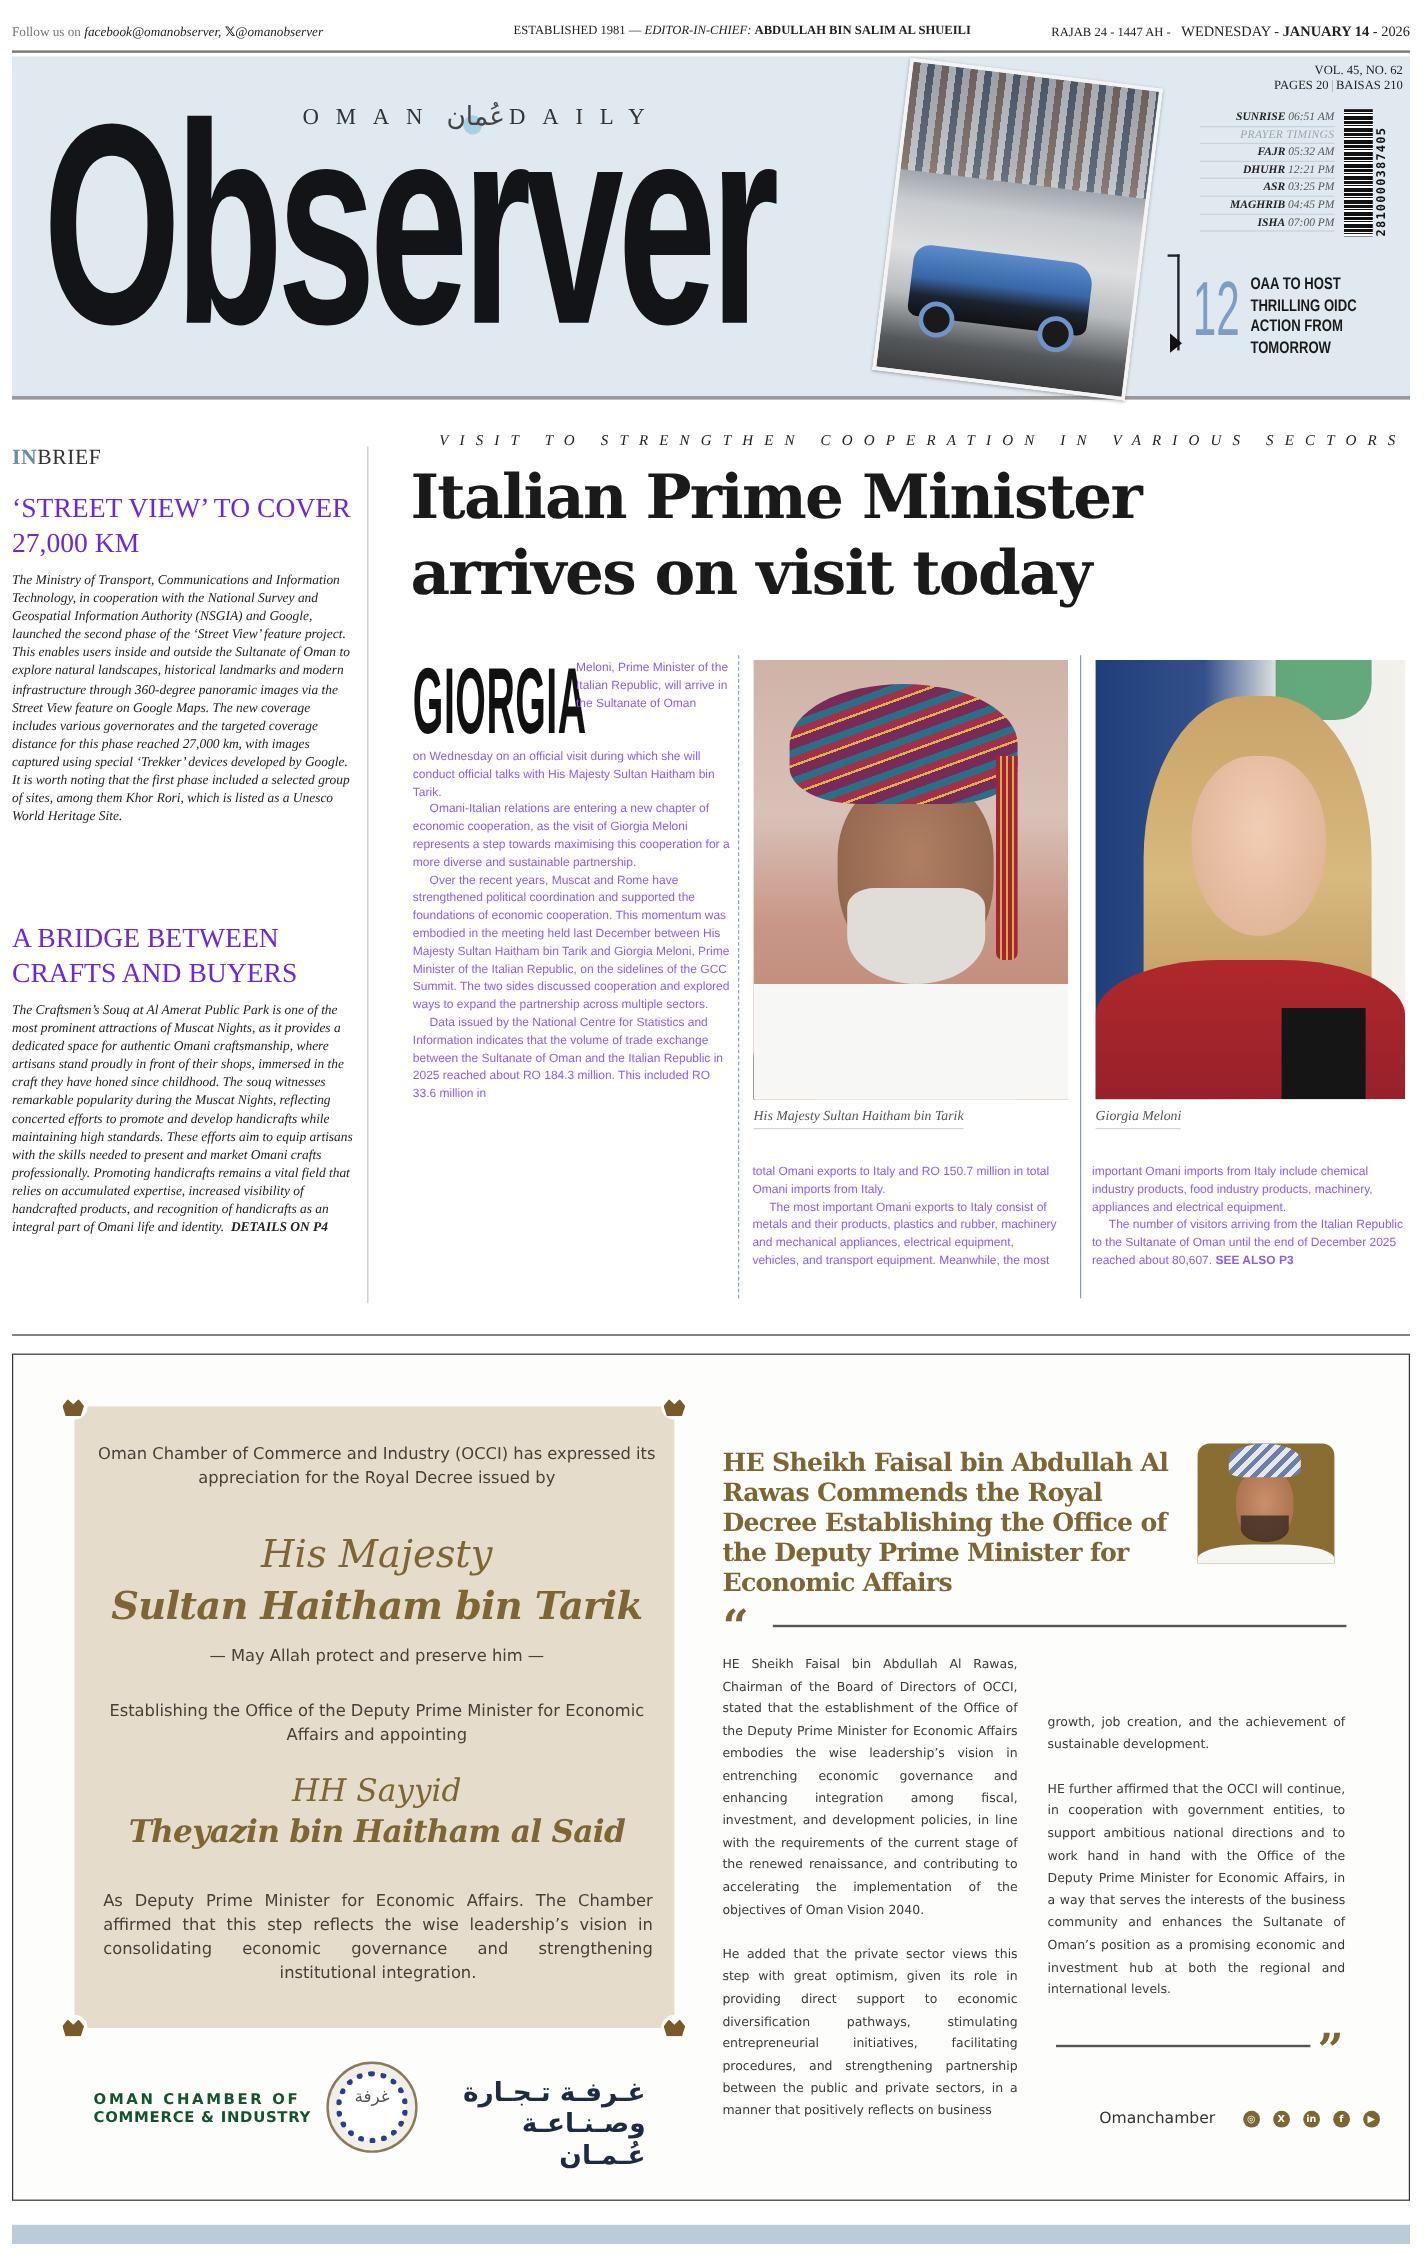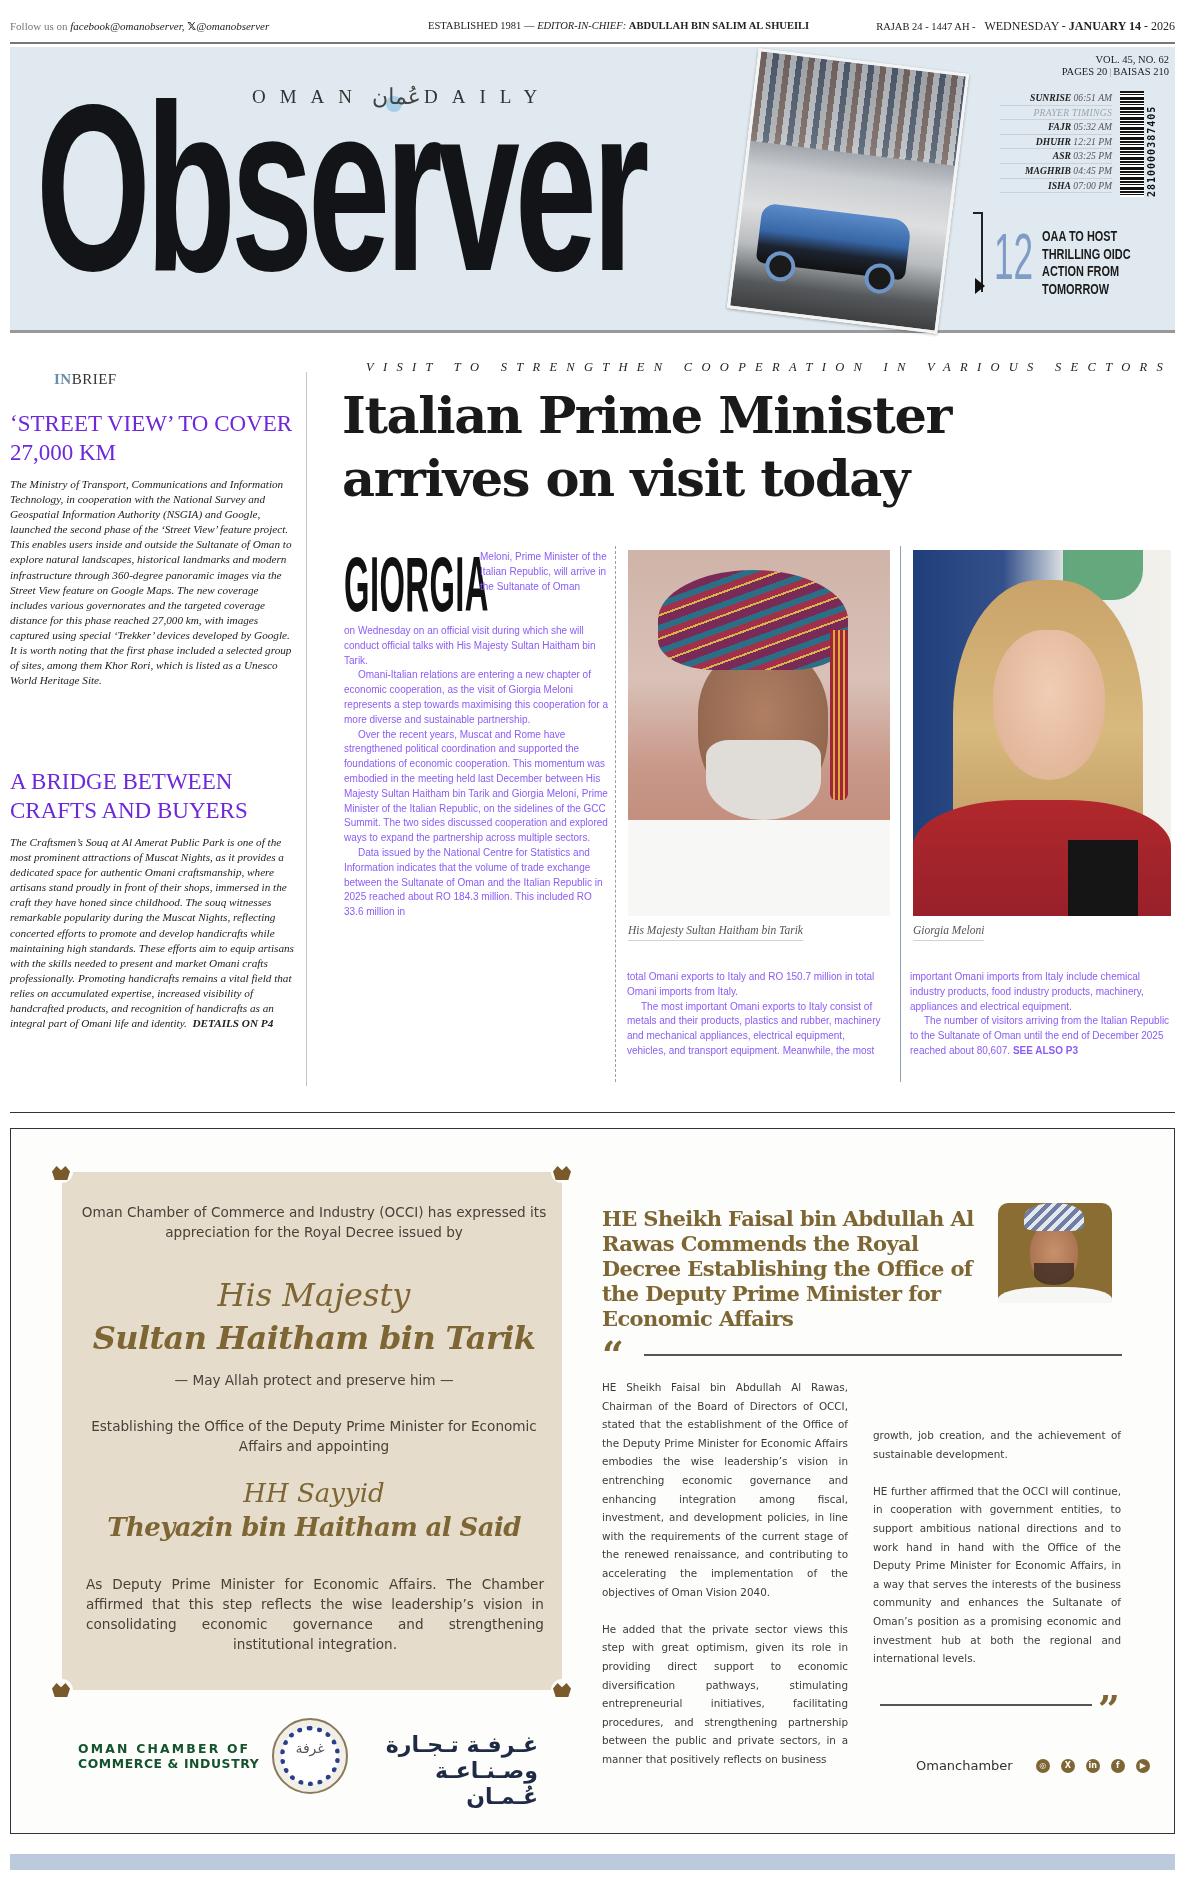--- a/index.html
+++ b/index.html
@@ -45,21 +45,21 @@
   .prayers .row { height: 14.6px; line-height: 14px; border-bottom: 1px solid #c6d3dc; white-space: nowrap; }
   .prayers .row b { font-weight: bold; color: #222; }
   .prayers .row span { color: #555; }
   .prayers .row.head { color: #9aa5ad; letter-spacing: .3px; }
   .barcode { left: 1120px; top: 91px; width: 40px; height: 106px; }
   .barcode .bars { position: absolute; left: 0; top: 0; width: 24px; height: 106px; background: repeating-linear-gradient(180deg, #111 0 2px, #fff 2px 3px, #111 3px 4px, #fff 4px 6px, #111 6px 9px, #fff 9px 10px); }
   .barcode .digits { position: absolute; left: 26px; top: 0; width: 12px; height: 106px; writing-mode: vertical-rl; transform: rotate(180deg); font-family: "DejaVu Sans Mono", monospace; font-weight: bold; font-size: 10px; letter-spacing: 1px; color: #111; }
 
   
   .col-rule-left { left: 306px; top: 372px; width: 1px; height: 714px; background: #c0c7cc; }
-  .inbrief-label { left: 10px; top: 371px; font-family: "Liberation Serif", serif; font-size: 15px; color: #333; letter-spacing: .5px; margin-left: 44px; }
+  .inbrief-label { left: 10px; top: 371px; font-family: "Liberation Serif", serif; font-size: 18px; color: #333; letter-spacing: .5px; }
   .inbrief-label b { color: #6a8ea3; font-weight: bold; }
   .brief-head { left: 10px; width: 290px; font-family: "Liberation Serif", serif; font-size: 23px; line-height: 29px; color: #6d28d9; }
   .brief-body { left: 10px; width: 288px; font-family: "Liberation Serif", serif; font-style: italic; font-size: 11.2px; line-height: 15.1px; color: #222; }
   .brief-body b { font-style: italic; font-weight: bold; }
 
   
   .kicker { left: 366px; top: 360px; width: 800px; font-family: "Liberation Serif", serif; font-style: italic; font-size: 12.5px; letter-spacing: 9.3px; color: #222; white-space: nowrap; }
   .headline { left: 342px; top: 384px; width: 840px; font-family: "DejaVu Serif", serif; font-weight: bold; font-size: 51px; line-height: 63px; letter-spacing: -1.4px; color: #1a1a1a; }
 
   .dropcap { left: 344px; top: 552px; font-family: "Liberation Sans", sans-serif; font-weight: bold; font-size: 78px; line-height: 64px; color: #111; transform: scaleX(0.42); transform-origin: left top; letter-spacing: 1px; }

